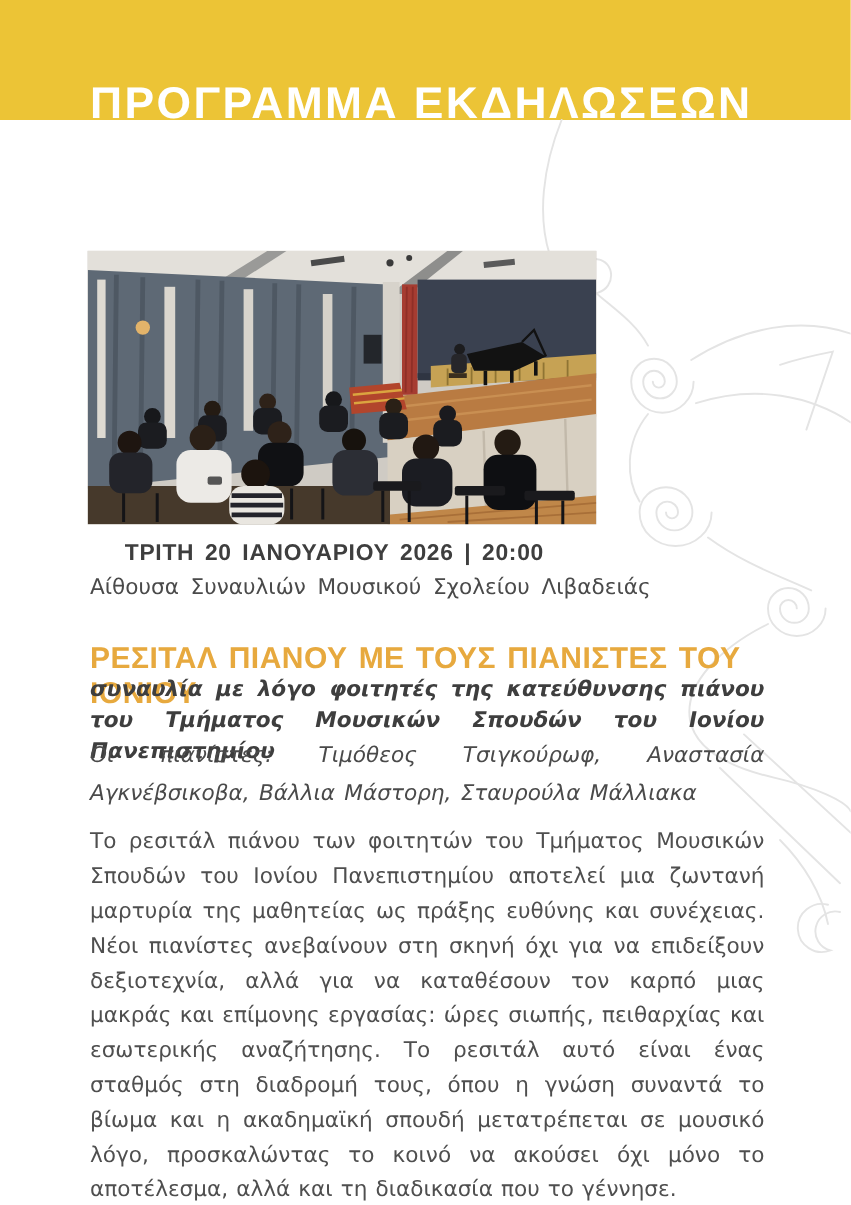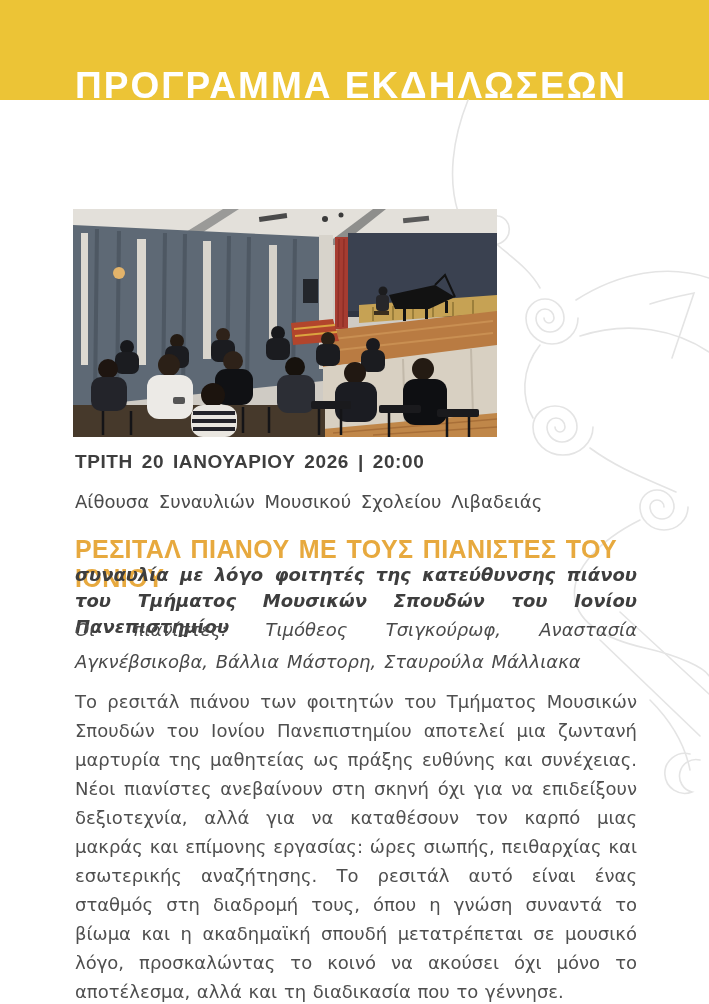--- a/index.html
+++ b/index.html
@@ -20,23 +20,23 @@
     position:absolute;left:430px;top:95px;width:279px;height:700px;
     pointer-events:none;
   }
   .photo{
     position:absolute;left:73px;top:209px;width:424px;height:228px;
     overflow:hidden;background:#CFCBC4;
   }
   .txt{position:absolute;left:75px;width:562px;color:#4F4F4F;}
   .date{
     top:451px;font-family:"Liberation Sans",sans-serif;font-weight:700;
-    font-size:19px;letter-spacing:.6px;word-spacing:3px;color:#3E3E3E;
+    font-size:19px;letter-spacing:.6px;word-spacing:3px;color:#3E3E3E;margin-left:29px;
   }
-  .venue{top:479px;font-size:18px;word-spacing:4px;color:#4A4A4A;margin-top:12px;}
+  .venue{top:479px;font-size:18px;word-spacing:4px;color:#4A4A4A;}
   .etitle{
     top:535px;font-family:"Liberation Sans",sans-serif;font-weight:700;
     font-size:25px;letter-spacing:.4px;word-spacing:2px;color:#E7A93E;
   }
   .subtitle{
     top:562px;font-size:18px;font-weight:700;font-style:italic;
     line-height:26px;text-align:justify;color:#3E3E3E;word-spacing:2px;
   }
   .performers{
     top:614px;font-size:18px;font-style:italic;line-height:32px;

